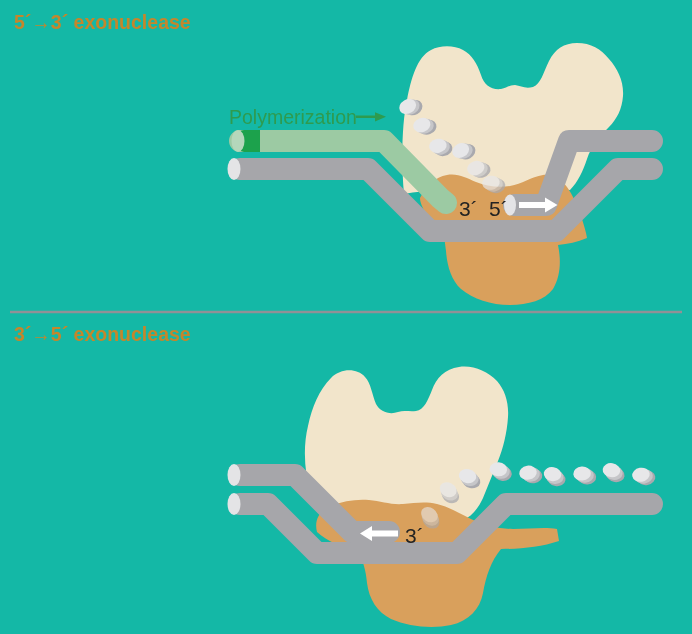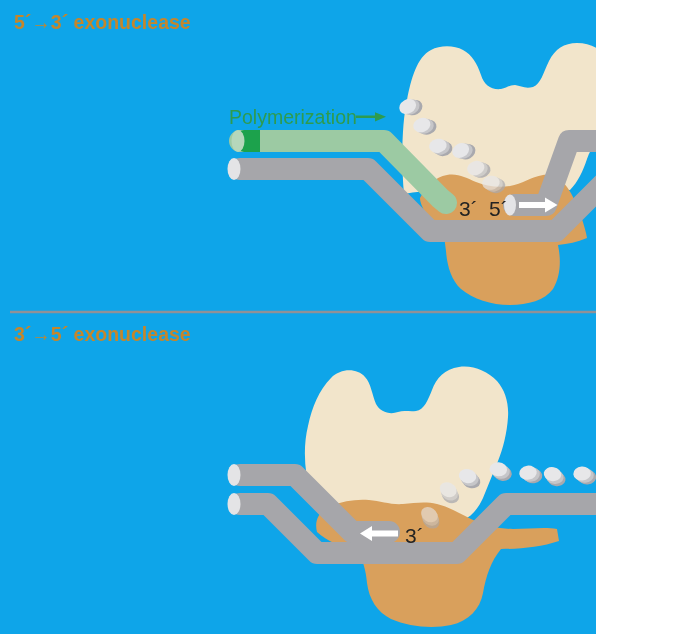--- a/index.html
+++ b/index.html
@@ -1,16 +1,16 @@
 <!DOCTYPE html>
 <html><head>
 <meta charset="utf-8">
 <style>
   html,body{margin:0;padding:0;background:#ffffff;}
-  .canvas{position:relative;width:596px;height:634px;background:#0ea5e9;overflow:hidden;
+  .canvas{position:relative;width:692px;height:634px;background:#14b8a6;overflow:hidden;
           font-family:"Liberation Sans","DejaVu Sans",sans-serif;}
   svg{display:block;}
   .panel-title{font-family:"Liberation Sans","DejaVu Sans",sans-serif;font-size:19.5px;font-weight:bold;}
   .poly-label{font-family:"Liberation Sans","DejaVu Sans",sans-serif;font-size:19.5px;font-weight:normal;}
   .end-label{font-family:"Liberation Sans","DejaVu Sans",sans-serif;font-size:21px;font-weight:normal;}
   .strand{fill:none;stroke-width:22;stroke-linecap:round;stroke-linejoin:round;}
 </style>
 </head>
 <body>
 

